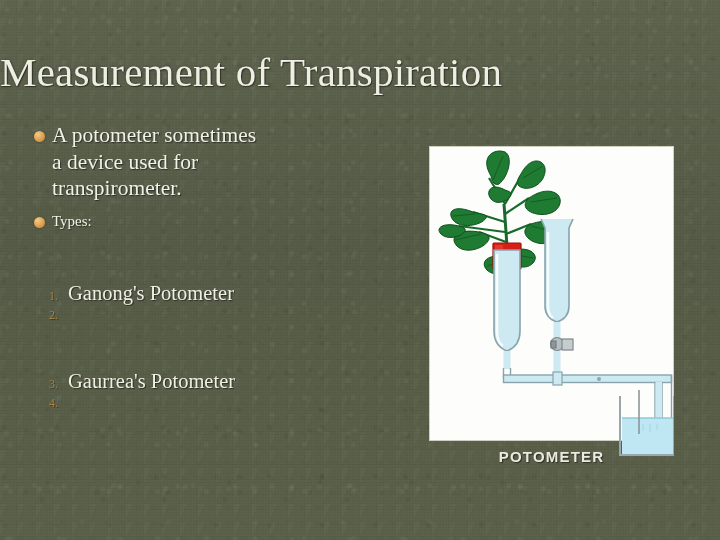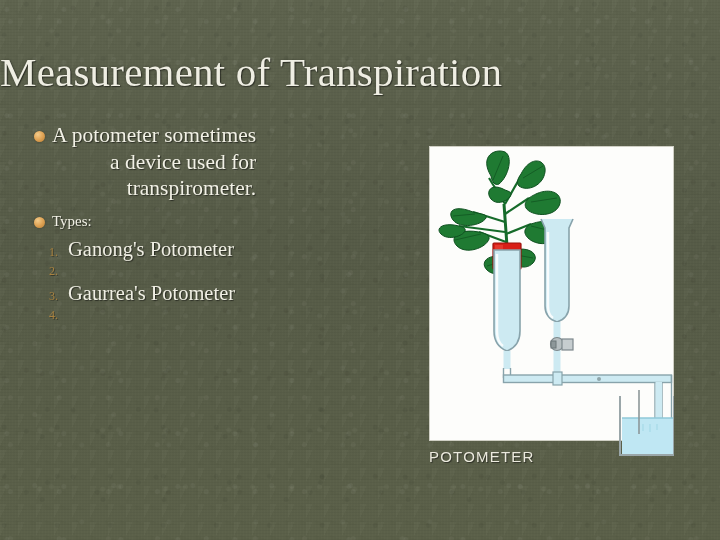--- a/index.html
+++ b/index.html
@@ -67,21 +67,20 @@
     background:radial-gradient(circle at 35% 32%, #f3cb8a 0%, #e0a456 48%, #b97e33 100%);
     flex:0 0 auto;margin-top:9px;margin-right:7px;
     box-shadow:0 0 2px rgba(0,0,0,.35);
   }
   .bullet-text{
     font-family:"Liberation Serif", serif;
     font-size:21.5px;line-height:26.5px;
     color:#f2f1e6;
     text-shadow:1px 1px 1px rgba(0,0,0,.5);
     font-weight:400;
-    text-align:right;
   }
   .types-row{margin-top:6px;}
   .types-row .bullet-text{font-size:15px;}
 
   ol.type-list{
     list-style:none;
     margin:2px 0 0 0;padding:0;
   }
   ol.type-list li{
     display:flex;align-items:baseline;
@@ -94,38 +93,40 @@
     color:#a8813f;
     text-shadow:1px 1px 0 rgba(0,0,0,.35);
     padding-right:2px;
   }
   .li-text{
     font-family:"Liberation Serif", serif;
     font-size:20.5px;line-height:27px;
     color:#f0efe4;
     text-shadow:1px 1px 1px rgba(0,0,0,.5);
     padding-left:8px;
+    margin-top:44px;
   }
 
   
   .figure-wrap{
     position:absolute;left:429px;top:146px;width:245px;height:295px;
   }
   .fig-panel{
     position:absolute;inset:0;
     background:#fdfdfb;
     border:1px solid #cfcfc4;
     overflow:visible;
   }
   .fig-svg{position:absolute;left:0;top:0;}
   .fig-caption{
     position:absolute;left:429px;top:448px;width:245px;
+    text-align:center;
     font-family:"Liberation Sans", sans-serif;
     font-size:15px;letter-spacing:1.2px;
-    font-weight:400;
+    font-weight:700;
     color:#eceade;
     text-shadow:1px 1px 1px rgba(0,0,0,.5);
   }
 </style>
 </head>
 <body>
 
 <div id="slide">
   <div id="grain"></div>
 

